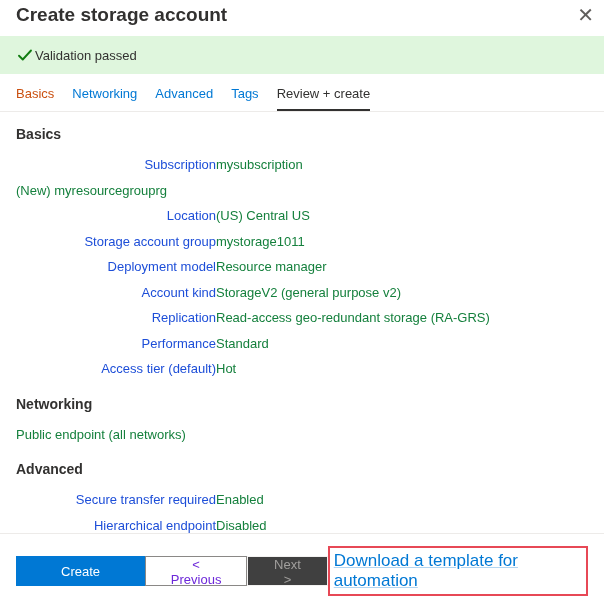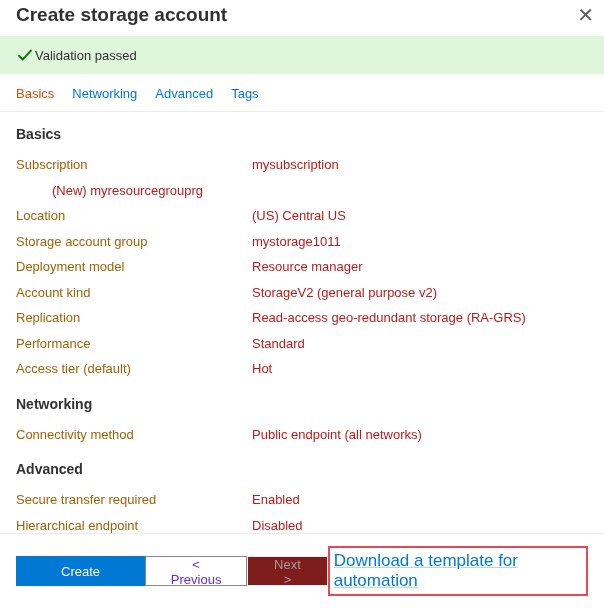--- a/index.html
+++ b/index.html
@@ -85,25 +85,25 @@
     .section-title:first-child { margin-top: 0; }
     .row {
       display: flex;
       font-size: 13px;
       padding: 3px 0;
       line-height: 1.5;
     }
     .row .label {
       width: 200px;
       flex-shrink: 0;
-      color: #a16207;
+      color: #1d4ed8;
+      text-align: right;
     }
     .row .value {
-      color: #b91c1c;
-      margin-left: 36px;
+      color: #15803d;
     }
     .gap { height: 10px; }
     .footer {
       border-top: 1px solid #edebe9;
       padding: 12px 16px;
       display: flex;
       align-items: center;
     }
     .btn {
       font-family: inherit;
@@ -115,21 +115,21 @@
       color: #6d28d9;
       cursor: pointer;
     }
     .btn.primary {
       background: #0078d4;
       border-color: #0078d4;
       color: #fff;
       padding: 0 44px;
     }
     .btn.disabled {
-      background: #7f1d1d;
+      background: #404040;
       border-color: #f3f2f1;
       color: #a19f9d;
       cursor: default;
     }
     .link {
       color: #0078d4;
       font-size: 17px;
       cursor: pointer;
       margin-left: auto;
       text-decoration: underline;
@@ -155,20 +155,21 @@
         <polyline points="4 13 9 18 20 6"></polyline>
       </svg>
     <span>Validation passed</span>
   </div>
 
   <div class="tabs">
     <span class="tab cur">Basics</span>
     <span class="tab">Networking</span>
     <span class="tab">Advanced</span>
     <span class="tab">Tags</span>
+    <span class="tab active">Review + create</span>
   </div>
 
   <div class="body">
     <div class="section-title">Basics</div>
     <div class="row">
         <span class="label">Subscription</span>
         <span class="value">mysubscription</span>
       </div>
     <div class="row">
         <span class="value">(New) myresourcegrouprg</span>
@@ -198,21 +199,20 @@
         <span class="value">Standard</span>
       </div>
     <div class="row">
         <span class="label">Access tier (default)</span>
         <span class="value">Hot</span>
       </div>
 
     <div class="gap"></div>
     <div class="section-title">Networking</div>
     <div class="row">
-        <span class="label">Connectivity method</span>
         <span class="value">Public endpoint (all networks)</span>
       </div>
 
     <div class="gap"></div>
     <div class="section-title">Advanced</div>
     <div class="row">
         <span class="label">Secure transfer required</span>
         <span class="value">Enabled</span>
       </div>
     <div class="row">

